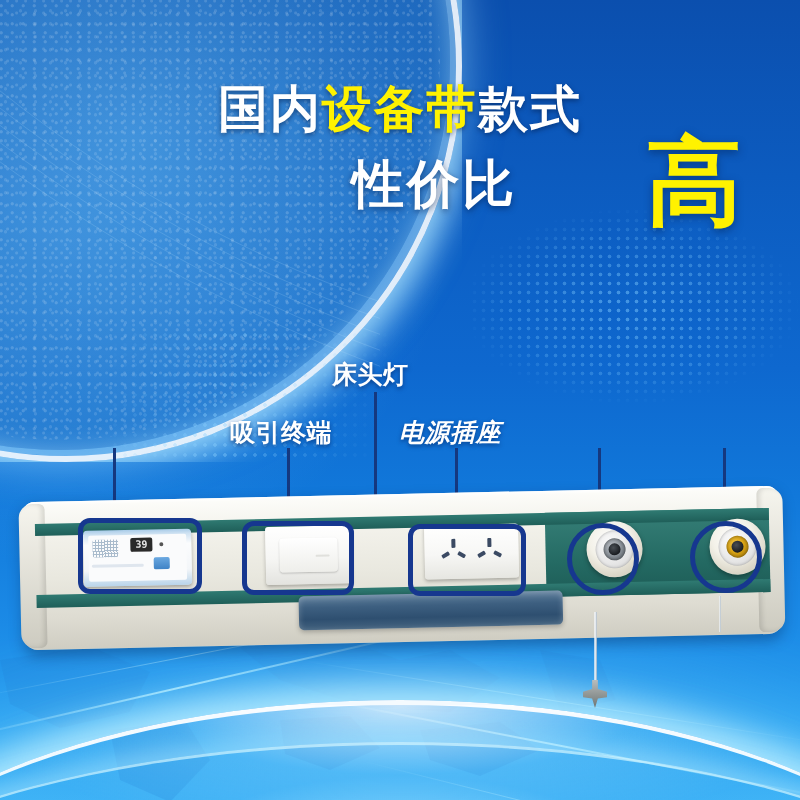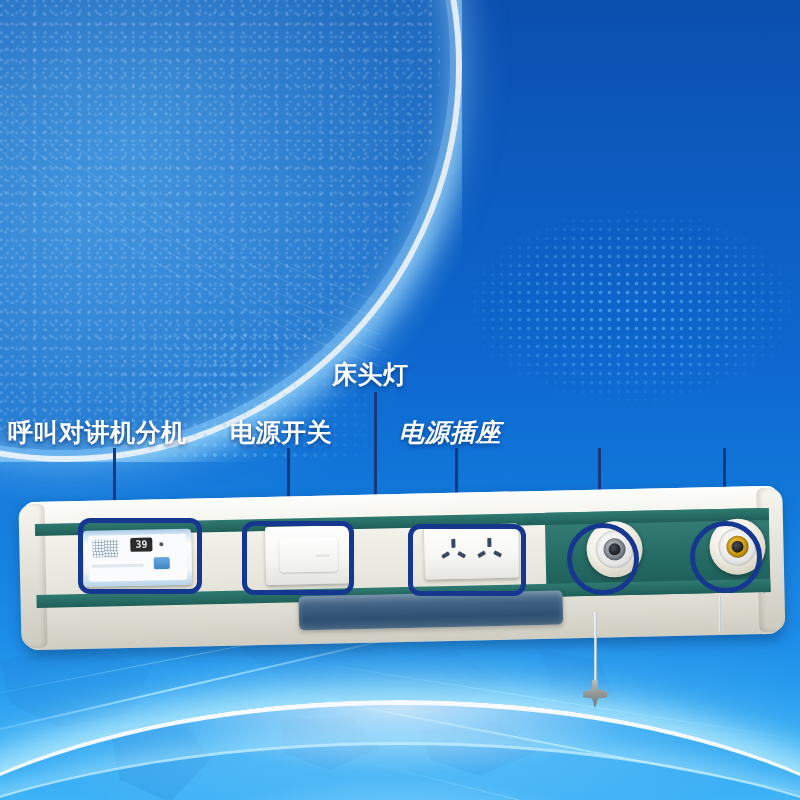--- a/index.html
+++ b/index.html
@@ -202,25 +202,31 @@
 
   <div class="streak" style="left:-60px;top:742px;width:540px;transform:rotate(-13deg);"></div>
   <div class="streak thin" style="left:-40px;top:700px;width:520px;transform:rotate(-11deg);"></div>
   <div class="streak" style="left:330px;top:700px;width:520px;transform:rotate(11deg);"></div>
   <div class="streak thin" style="left:300px;top:660px;width:540px;transform:rotate(9deg);"></div>
   <div class="streak thin" style="left:360px;top:760px;width:470px;transform:rotate(14deg);"></div>
 
   <div class="horizon"></div>
   <div class="horizon2"></div>
 
-
-  <div class="callout" style="left:8px;top:416px;">呼叫对讲机分机</div>
+  <div class="headline">
+    <div class="hl-row1">
+      <span class="hl-white">国内</span><span class="hl-yellow">设备带</span><span class="hl-white">款式</span>
+    </div>
+    <div class="hl-sub">性价比</div>
+    <div class="hl-big">高</div>
+  </div>
+
   <div class="leader" style="left:113px;top:448px;height:66px;"></div>
 
-  <div class="callout" style="left:230px;top:416px;">电源开关</div>
+  <div class="callout" style="left:230px;top:416px;">吸引终端</div>
   <div class="leader" style="left:287px;top:448px;height:74px;"></div>
 
   <div class="callout" style="left:332px;top:358px;">床头灯</div>
   <div class="leader" style="left:374px;top:392px;height:206px;"></div>
 
   <div class="callout" style="left:399px;top:416px;font-style:italic;">电源插座</div>
   <div class="leader" style="left:455px;top:448px;height:78px;"></div>
 
   <div class="leader" style="left:598px;top:448px;height:82px;"></div>
 

